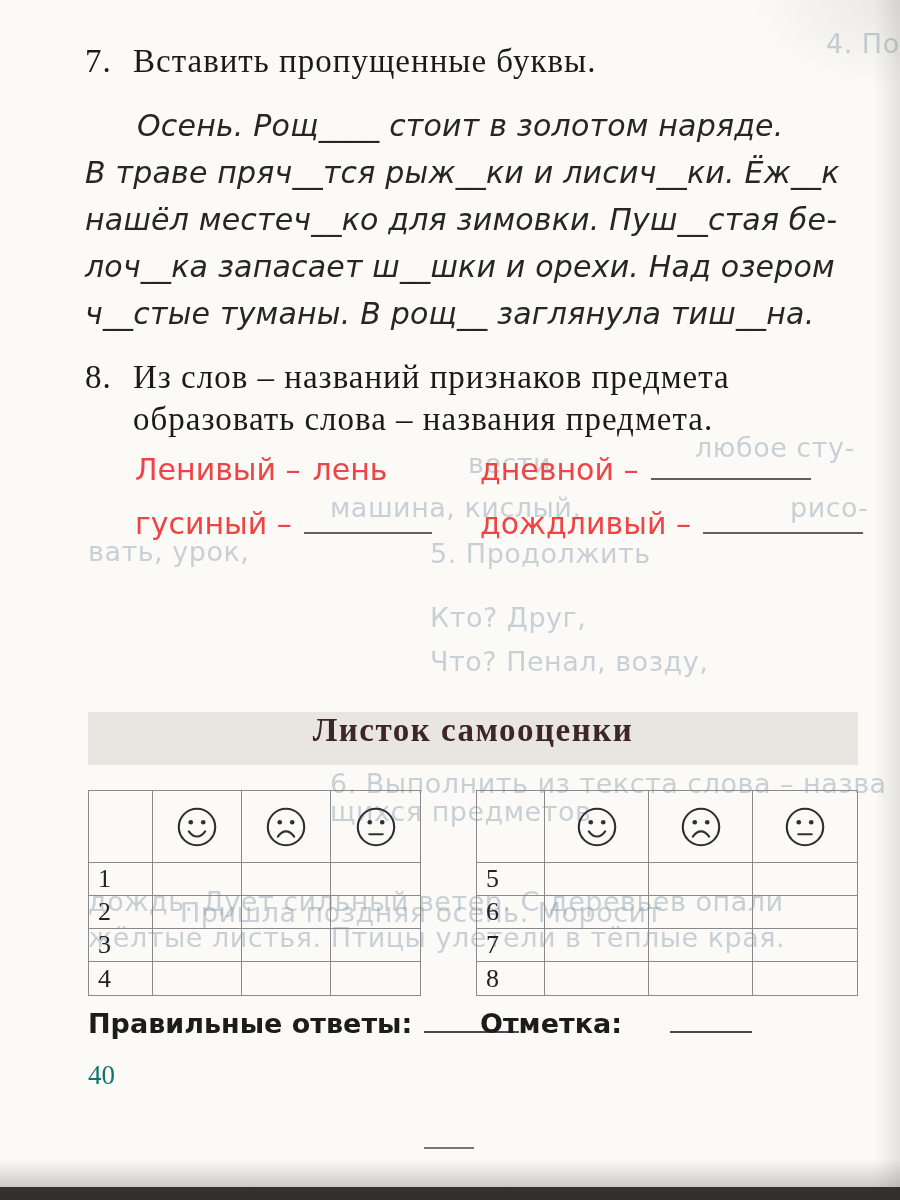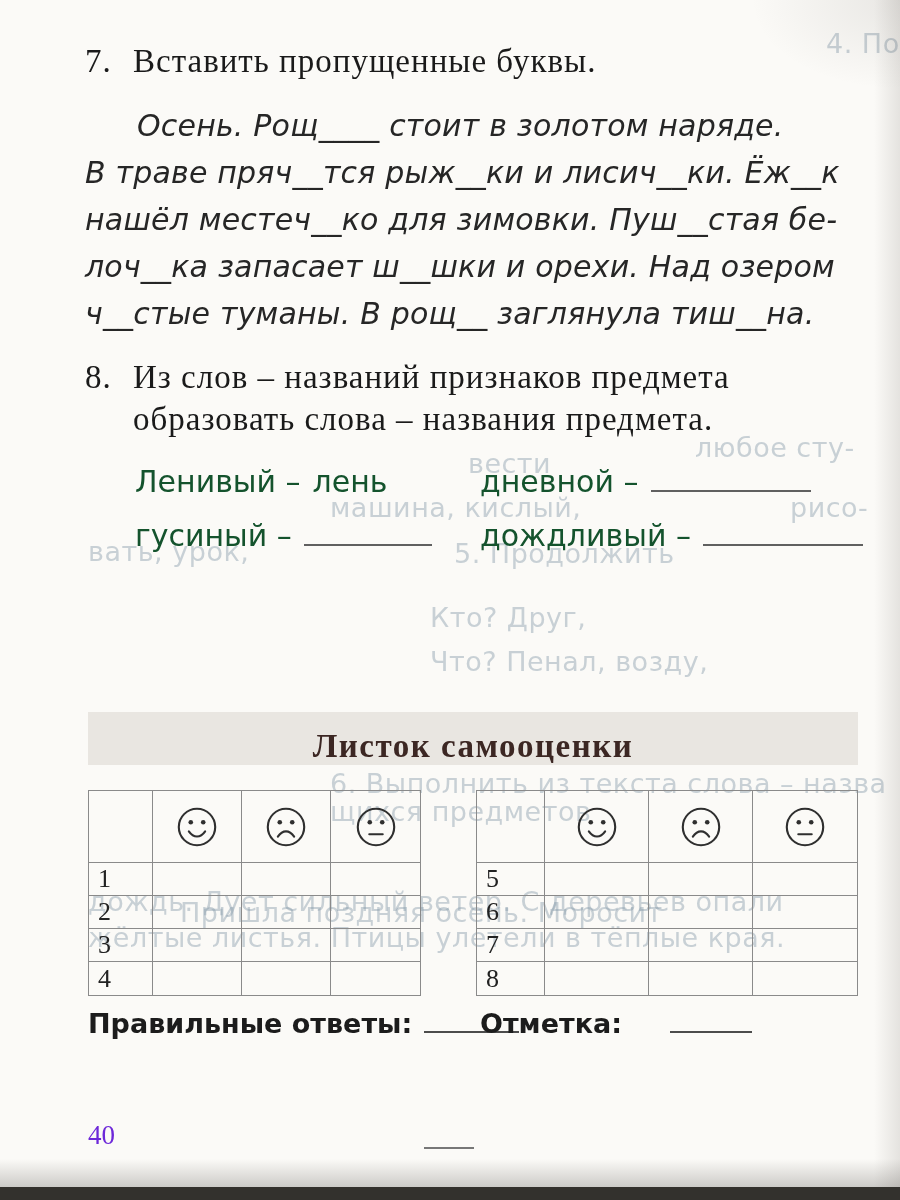--- a/index.html
+++ b/index.html
@@ -19,21 +19,21 @@
     font-family:"DejaVu Sans", sans-serif; font-size:27px;
     color:rgba(128,151,168,0.42); letter-spacing:0.5px;
     filter:blur(0.4px);
   }
   .bt0  { left:826px; top:28px; }
   .bt1  { left:468px; top:448px; }
   .bt2  { left:695px; top:432px; }
   .bt3  { left:330px; top:492px; }
   .bt4  { left:790px; top:492px; }
   .bt5  { left:88px;  top:536px; }
-  .bt6  { left:430px; top:538px;margin-left:24px; }
+  .bt6  { left:430px; top:538px; }
   .bt7  { left:430px; top:602px; }
   .bt8  { left:430px; top:646px; }
   .bt9  { left:330px; top:768px; }
   .bt10 { left:330px; top:796px; }
   .bt11 { left:180px; top:850px;margin-top:47px; }
   .bt12 { left:88px;  top:886px; }
   .bt13 { left:88px;  top:922px; }
 
   
   section { position:absolute; z-index:2; }
@@ -49,37 +49,37 @@
   .passage {
     margin-top:20px;
     font-size:30px; line-height:47px; color:#262626; letter-spacing:0.2px;
     white-space:nowrap;
     font-style:italic;
   }
   .pline.indent { padding-left:52px; }
 
   .ex8 { left:85px; top:356px; width:790px; }
 
-  .pairs { margin-top:24px; margin-left:50px; font-size:30px; color:#14532d; }
+  .pairs { margin-top:12px; margin-left:50px; font-size:30px; color:#ef4444; }
   .pair-row { display:flex; align-items:baseline; height:54px; }
   .pair-cell { display:flex; align-items:baseline; }
   .pair-cell.pleft { width:345px; flex:none; }
   .panswer { margin-left:12px; }
   .blank {
     display:inline-block; height:0.85em;
     border-bottom:2px solid #606060; margin-left:12px;
   }
   .blank.bl { width:128px; }
   .blank.br { width:160px; }
 
   
   .banner {
     position:absolute; z-index:2; left:88px; top:712px; width:770px; height:53px;
     background:#e9e6e1;
-    display:flex; align-items:flex-end; justify-content:center;
+    display:flex; align-items:flex-start; justify-content:center;
     font-family:"Liberation Serif", serif; font-weight:bold;
     font-size:33px; color:#3c2723; letter-spacing:1.5px;
   }
 
   
   .tables {
     position:absolute; z-index:2; left:88px; top:790px; width:770px;
     display:flex; justify-content:space-between;
   }
   .sa-table {
@@ -107,22 +107,22 @@
     position:absolute; z-index:2; top:1008px;
     display:flex; align-items:baseline;
     font-size:27px; font-weight:bold; color:#1c1c1c;
   }
   .ans-group.g1 { left:88px; }
   .ans-group.g2 { left:480px;gap:36px; }
   .blank.bs1 { width:95px; border-bottom-color:#4c4c4c; }
   .blank.bs2 { width:82px; border-bottom-color:#4c4c4c; }
 
   .pageno {
-    position:absolute; z-index:2; left:88px; top:1120px;
-    font-family:"Liberation Serif", serif; font-size:27px; color:#6d28d9;
+    position:absolute; z-index:2; left:88px; top:1060px;
+    font-family:"Liberation Serif", serif; font-size:27px; color:#0f766e;
   }
   .center-mark {
     position:absolute; z-index:2; left:424px; top:1147px; width:50px;
     border-top:2px solid #777;
   }
 
   
   .right-shade {
     position:absolute; z-index:3; right:0; top:0; width:26px; height:100%;
     background:linear-gradient(to left, rgba(110,104,98,0.16), rgba(0,0,0,0));

